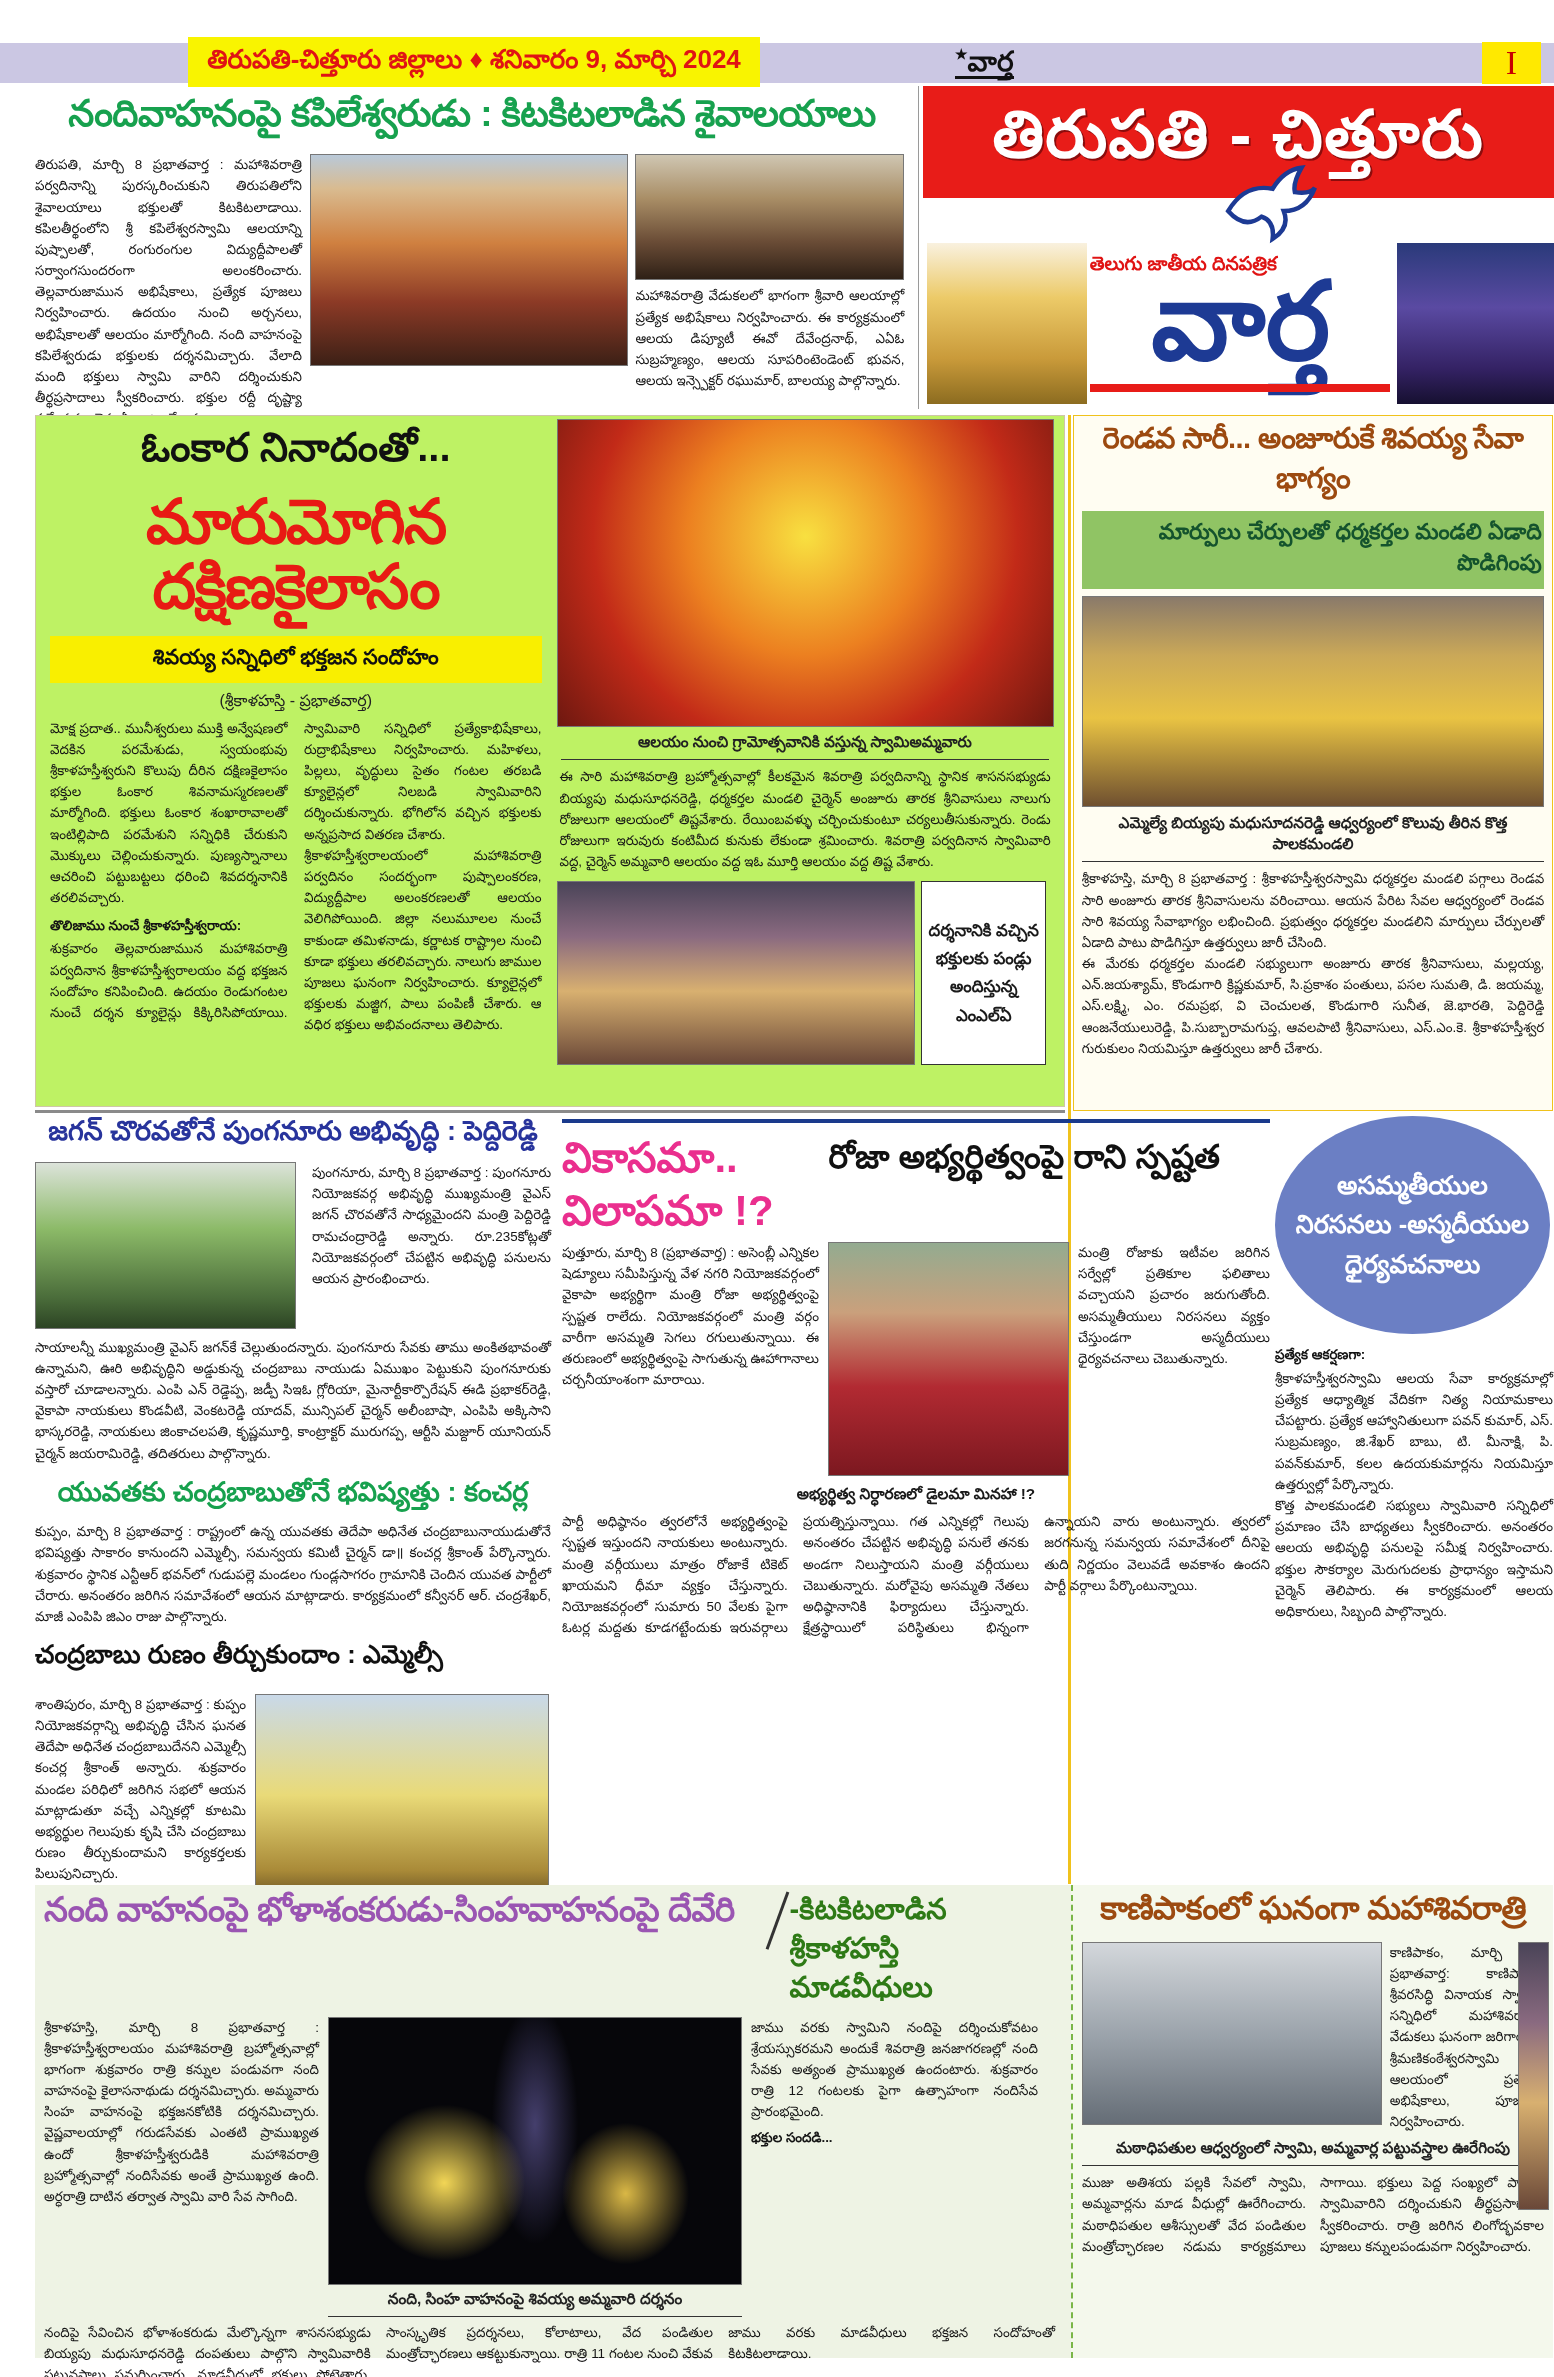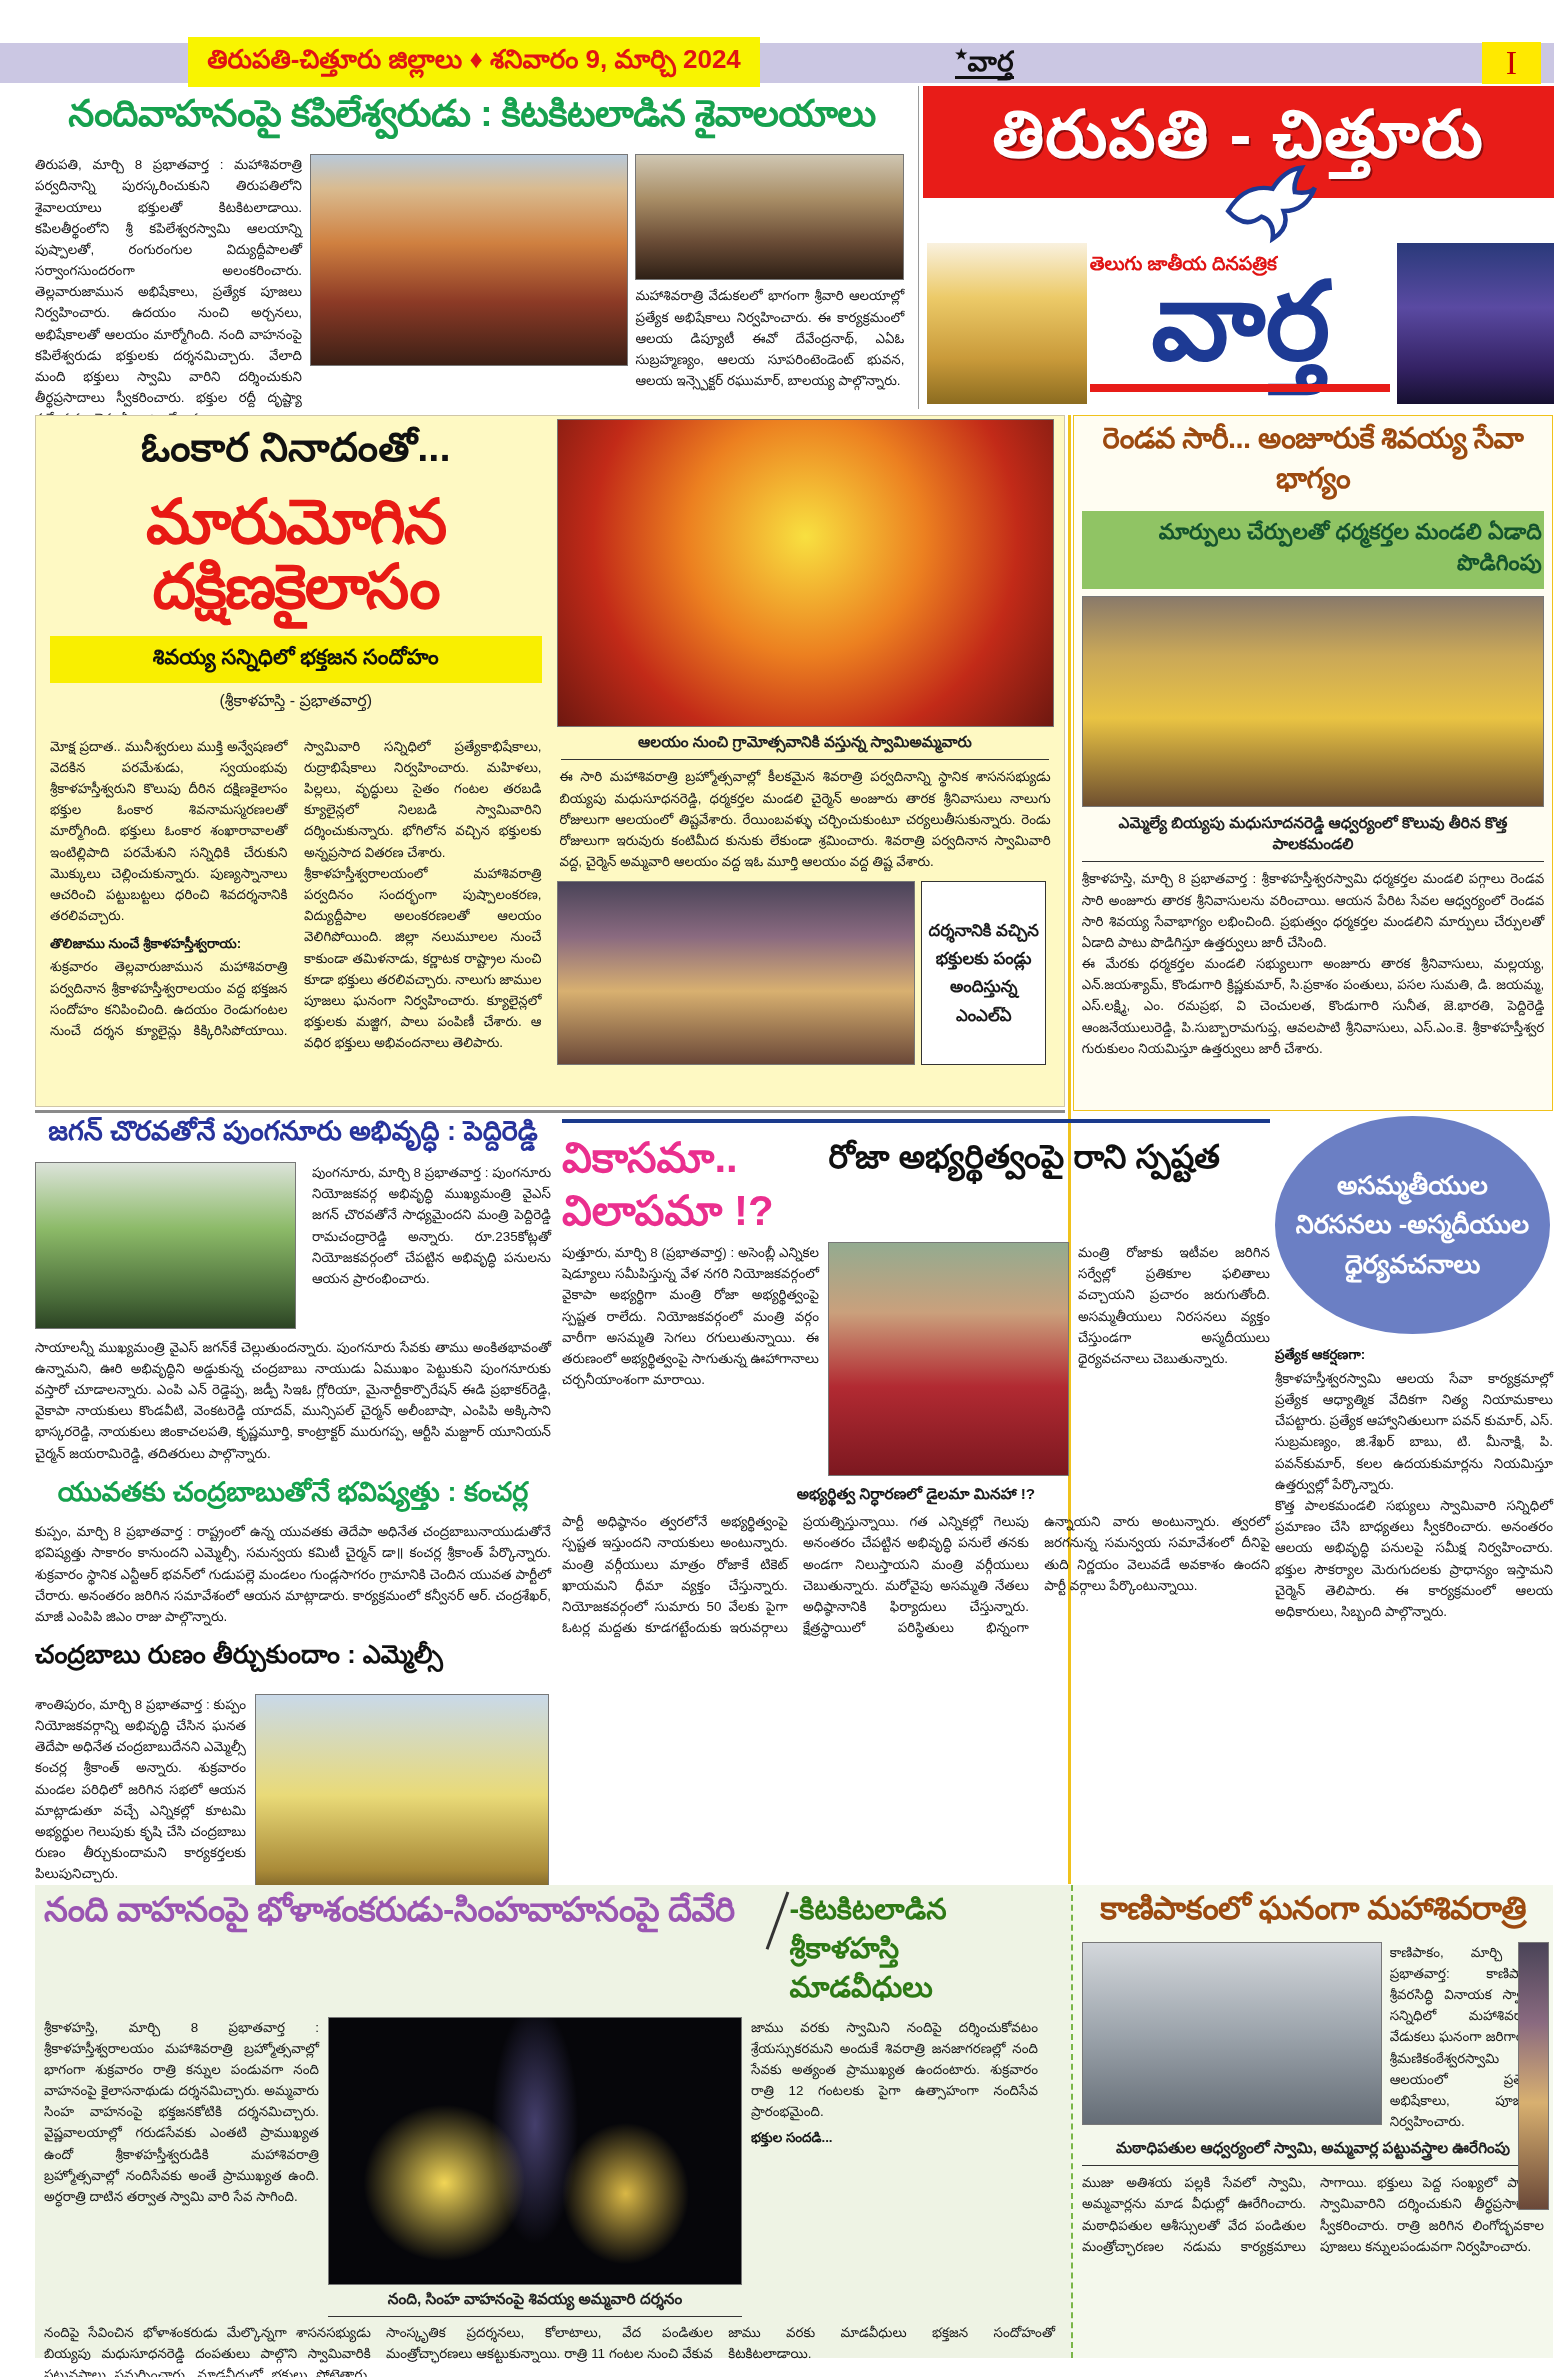--- a/index.html
+++ b/index.html
@@ -68,28 +68,28 @@
   .mh-white { position:absolute; left:3.8px; top:112px; width:631px; height:211px; background:#fff; }
   .mh-temple { position:absolute; left:3.8px; top:45px; width:160px; height:161px; border:none; }
   .mh-tagline { position:absolute; left:167px; top:55px; color:#e01414; font-weight:bold; font-size:19px; }
   .mh-logo { position:absolute; left:163px; top:69px; width:310px; color:#1d3a94; font-weight:bold;
     font-size:109px; line-height:1.0; text-align:center; }
   .mh-redbar { position:absolute; left:167px; top:186px; width:300px; height:7.7px; background:#e81c18; }
   .mh-dove { position:absolute; left:281px; top:-37px; width:115px; height:89px; }
   .mh-shiva { position:absolute; left:474px; top:45px; width:157px; height:161px; border:none; }
 
   
-  .kailasam { left:35px; top:415px; width:1030px; height:692px; background:#fef9c3; border:1.3px solid #cfc6a8; display:flex; }
+  .kailasam { left:35px; top:415px; width:1030px; height:692px; background:#bef264; border:1.3px solid #cfc6a8; display:flex; }
   .kl-left { width:517px; padding:9px 11.5px 6.4px 14px; }
   .kl-kicker { color:#111; font-weight:bold; font-size:40px; text-align:center; }
   .kl-head { color:#e81a14; font-weight:bold; font-size:62px; line-height:1.05; text-align:center;
     letter-spacing:-1.9px; margin-top:9px; }
   .kl-strap { background:#f9ef00; color:#111; font-weight:bold; font-size:21px; text-align:center;
     padding:9px 0; margin-top:16.6px; }
-  .kl-dateline { text-align:center; font-size:16px; margin:9px 0 22px 0; color:#222; }
+  .kl-dateline { text-align:center; font-size:16px; margin:9px 0 4px 0; color:#222; }
   .kl-body { column-count:2; column-gap:16.6px; }
   .kl-sub { font-weight:bold; margin:6.4px 0 2.6px 0; }
   .kl-right { width:504px; padding:2.6px 3.8px; }
   .kl-photo-main { width:497px; height:308px; }
   .kl-cap { margin:2.6px 3.8px 6.4px 3.8px; }
   .kl-para4 { margin:3.8px 2.6px; }
   .kl-bottomrow { display:flex; gap:6.4px; margin-top:9px; }
   .kl-photo-b { width:358px; height:184px; }
   .kl-capbox { width:125px; height:184px; background:#fff; border:1.3px solid #333;
     display:flex; align-items:center; justify-content:center; text-align:center;

